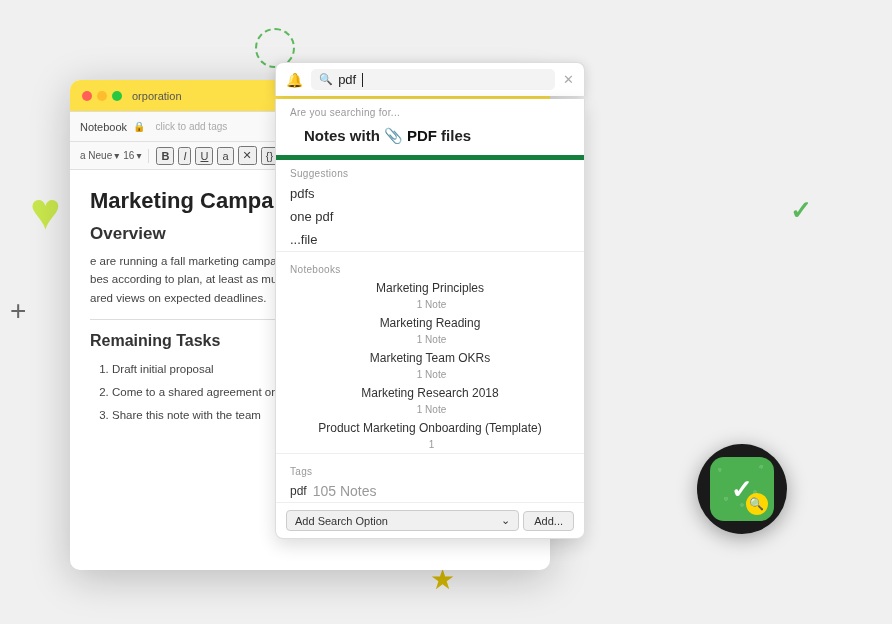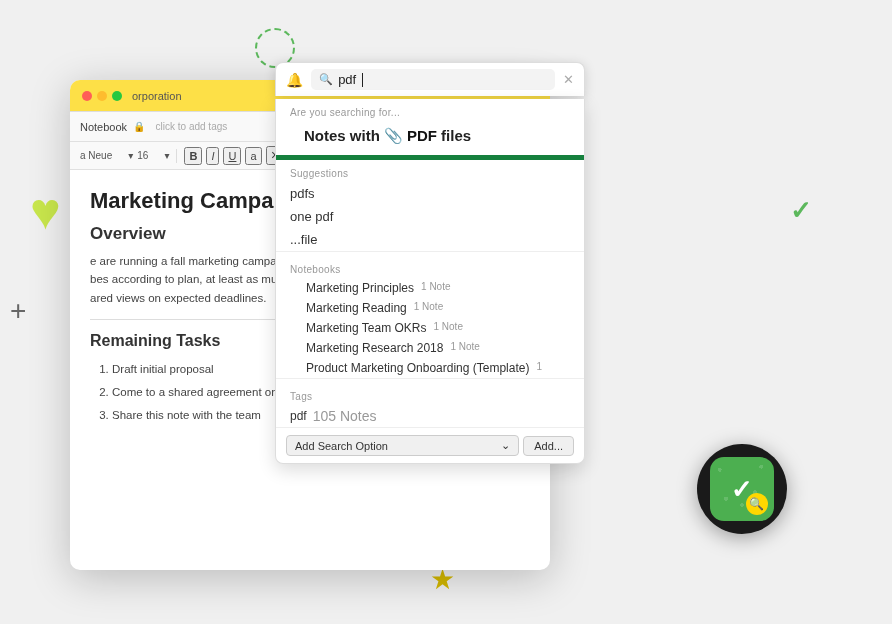--- a/index.html
+++ b/index.html
@@ -144,21 +144,21 @@
       cursor: pointer;
     }
     .format-btn.bold { font-weight: bold; }
     .format-btn.italic { font-style: italic; }
     .format-btn.underline { text-decoration: underline; }
     .format-select {
       font-size: 10px;
       color: #555;
       display: flex;
       align-items: center;
-      gap: 16px;
+      gap: 2px;
       text-align: center;
     }
     .format-divider {
       width: 1px;
       height: 14px;
       background: #ddd;
       margin: 0 3px;
     }
 
     
@@ -299,26 +299,28 @@
       font-size: 13px;
       color: #333;
       cursor: pointer;
     }
 
     .notebook-section {
       border-top: 1px solid #eee;
       padding-top: 4px;
     }
     .notebook-item {
-      padding: 3px 30px;
+      padding: 3px 14px;
       font-size: 12px;
       color: #333;
       cursor: pointer;
       display: flex;
+      align-items: center;
       gap: 4px;
+      flex-direction: column;
     }
     .notebook-count {
       font-size: 10px;
       color: #999;
       margin-left: 3px;
     }
 
     .tags-section {
       border-top: 1px solid #eee;
       padding-top: 4px;

